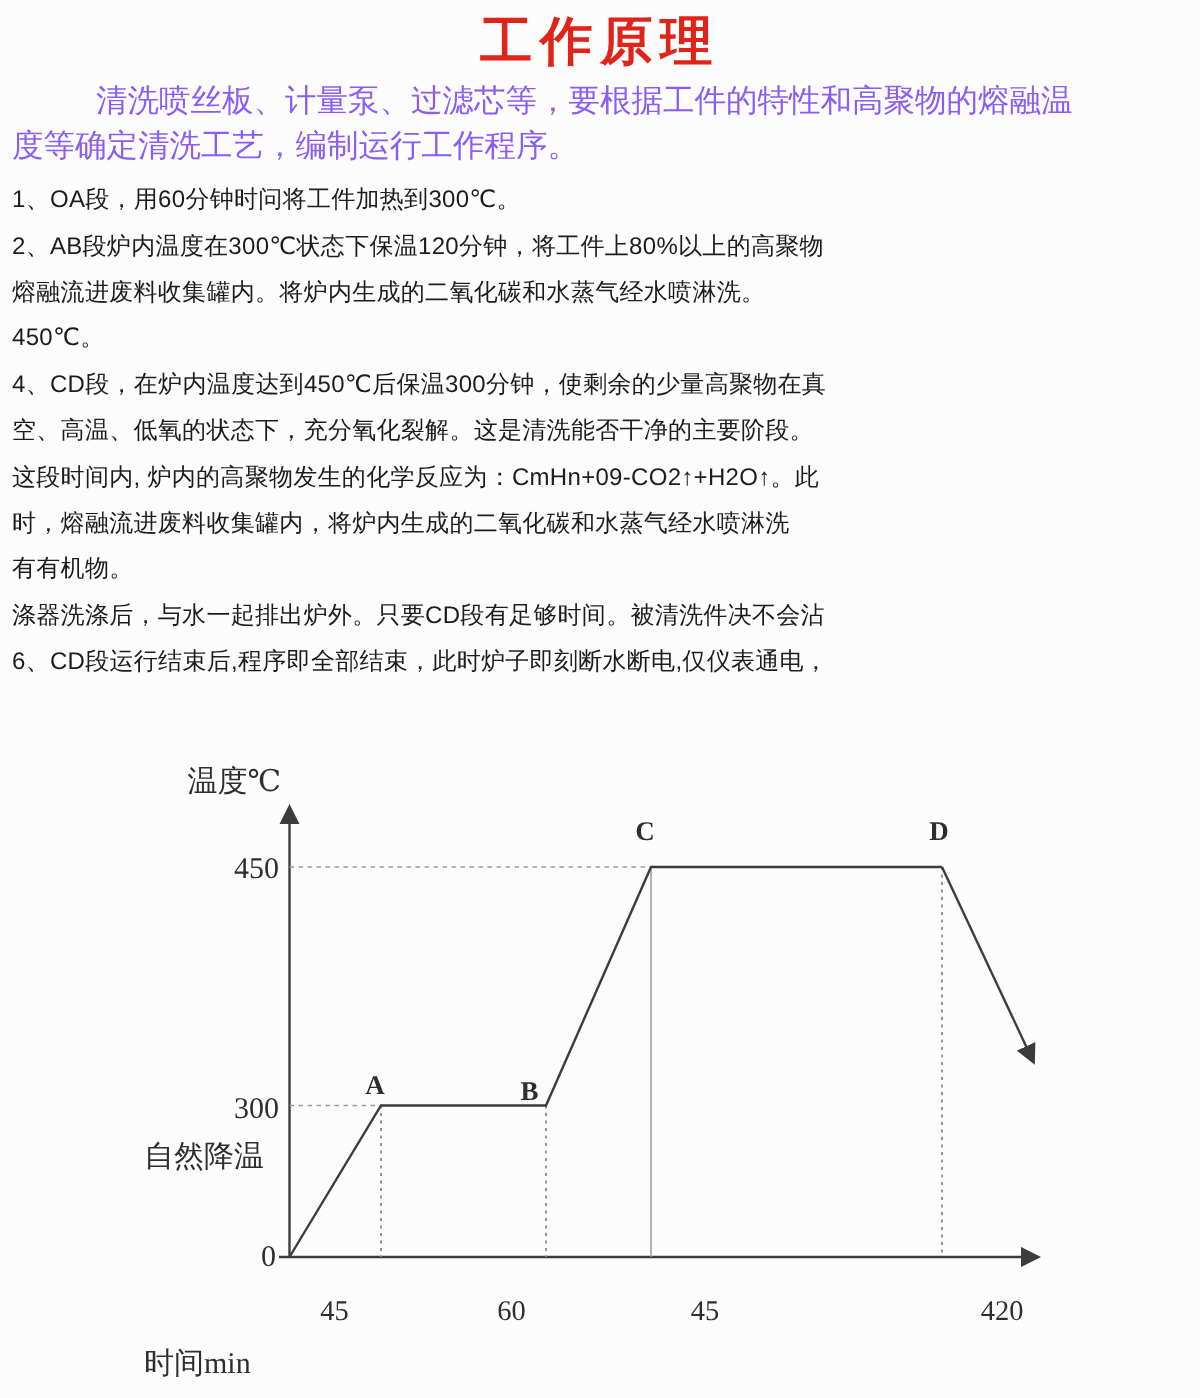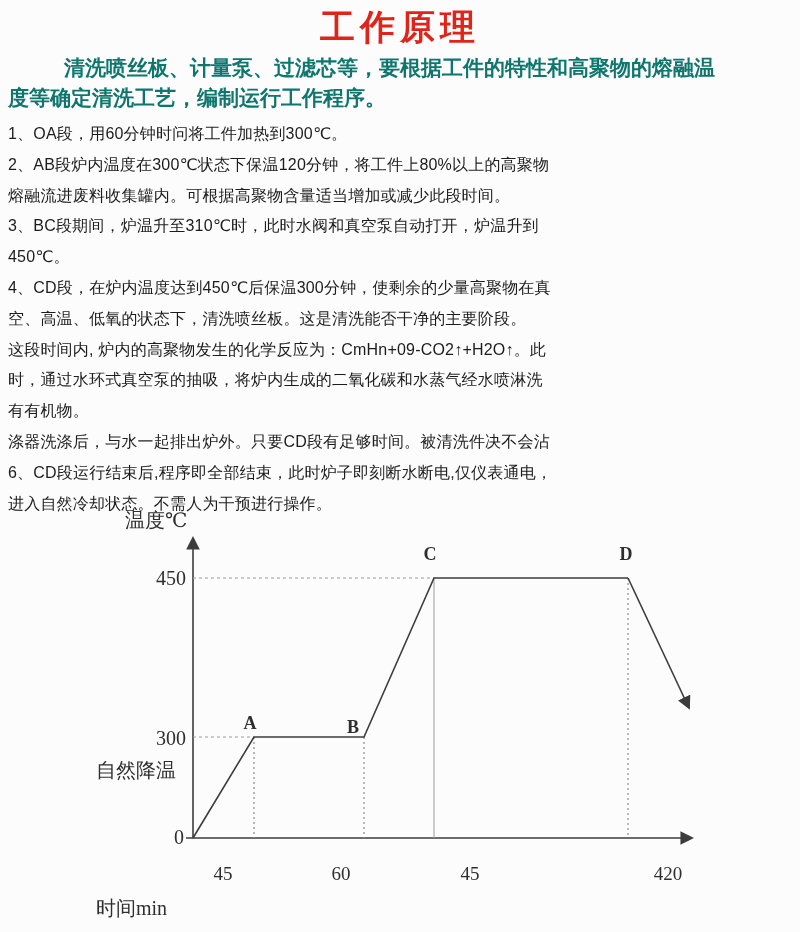--- a/index.html
+++ b/index.html
@@ -13,22 +13,22 @@
   }
   .title{
     margin:4px 0 2px 0;
     text-align:center;
     font-size:35px;
     font-weight:bold;
     letter-spacing:5px;
     color:#e0241a;
   }
   .intro{
-    color:#0f766e;
-    font-weight:bold;
+    color:#8b5cf6;
+    font-weight:normal;
     font-size:21px;
     line-height:30px;
     padding:0 6px 0 8px;
     white-space:nowrap;
   }
   .intro .indent{padding-left:56px;}
   .body{
     padding:6px 6px 0 8px;
     font-size:16px;
     line-height:30.8px;
@@ -56,31 +56,29 @@
   <h1 class="title">工作原理</h1>
 
   <div class="intro">
     <div class="indent">清洗喷丝板、计量泵、过滤芯等，要根据工件的特性和高聚物的熔融温</div>
     <div>度等确定清洗工艺，编制运行工作程序。</div>
   </div>
 
   <div class="body">
     <div>1、OA段，用60分钟时问将工件加热到300℃。</div>
     <div>2、AB段炉内温度在300℃状态下保温120分钟，将工件上80%以上的高聚物</div>
-    <div>熔融流进废料收集罐内。可根据高聚物含量适当增加或减少此段时间。</div>
-    <div>3、BC段期间，炉温升至310℃时，此时水阀和真空泵自动打开，炉温升到</div>
+    <div>熔融流进废料收集罐内。将炉内生成的二氧化碳和水蒸气经水喷淋洗。</div>
     <div>450℃。</div>
     <div>4、CD段，在炉内温度达到450℃后保温300分钟，使剩余的少量高聚物在真</div>
-    <div>空、高温、低氧的状态下，清洗喷丝板。这是清洗能否干净的主要阶段。</div>
+    <div>空、高温、低氧的状态下，充分氧化裂解。这是清洗能否干净的主要阶段。</div>
     <div>这段时间内, 炉内的高聚物发生的化学反应为：CmHn+09-CO2↑+H2O↑。此</div>
-    <div>时，通过水环式真空泵的抽吸，将炉内生成的二氧化碳和水蒸气经水喷淋洗</div>
+    <div>时，熔融流进废料收集罐内，将炉内生成的二氧化碳和水蒸气经水喷淋洗</div>
     <div>有有机物。</div>
     <div>涤器洗涤后，与水一起排出炉外。只要CD段有足够时间。被清洗件决不会沾</div>
     <div>6、CD段运行结束后,程序即全部结束，此时炉子即刻断水断电,仅仪表通电，</div>
-    <div>进入自然冷却状态。不需人为干预进行操作。</div>
   </div>
 
   <svg class="chart" width="800" height="432" viewBox="0 0 800 432">
     <defs>
       <marker id="ah" viewBox="0 0 10 10" refX="8.5" refY="5" markerWidth="8.5" markerHeight="8.5" orient="auto">
         <path d="M0,0 L10,5 L0,10 z" fill="#3c3c3c"></path>
       </marker>
     </defs>
 
     <line x1="193" y1="338" x2="193" y2="38" stroke="#3c3c3c" stroke-width="1.6" marker-end="url(#ah)"></line>

